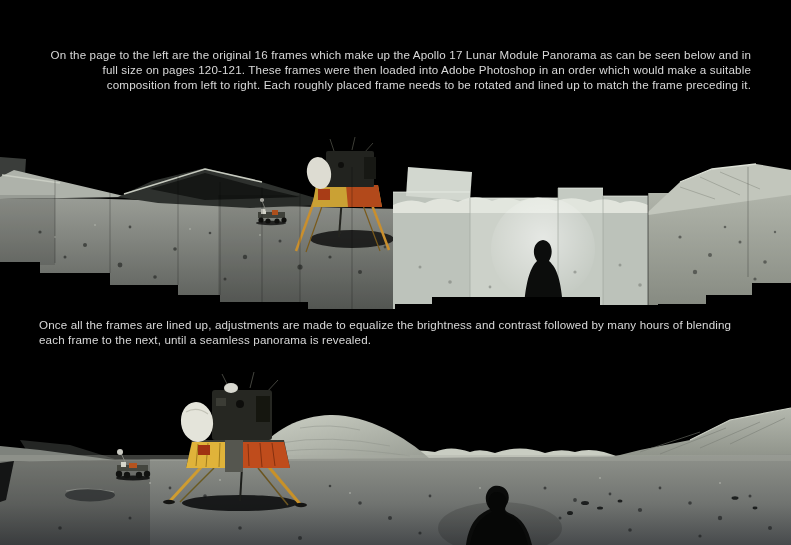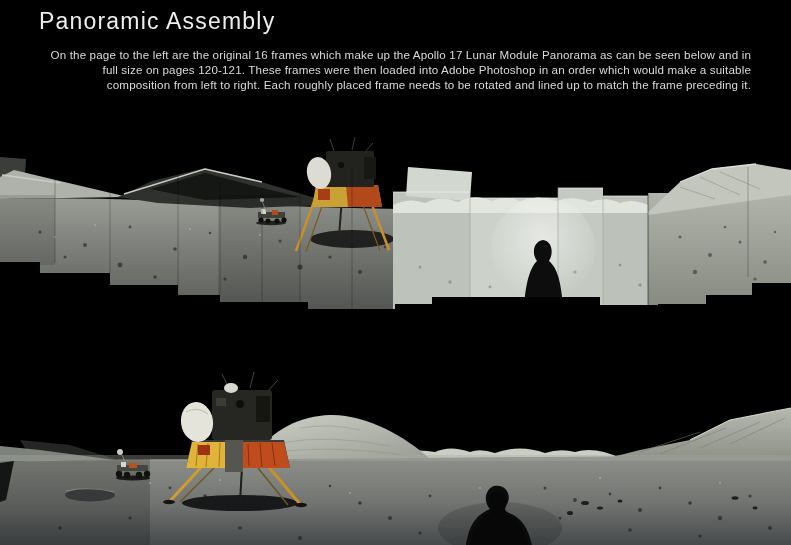--- a/index.html
+++ b/index.html
@@ -14,21 +14,20 @@
   figure{position:absolute;left:0;margin:0;width:791px;display:block;}
   .fig-rough{top:137px;height:175px;}
   .fig-seamless{top:368px;height:177px;}
   svg{display:block;}
 </style>
 </head>
 <body>
 
 <div class="page">
 
-  <h1 class="title">Panoramic Assembly</h1>
 
   <p class="para para1">On the page to the left are the original 16 frames which make up the Apollo 17 Lunar Module Panorama as can be seen below and in full size on pages 120-121.  These frames were then loaded into Adobe Photoshop in an order which would make a suitable composition from left to right.  Each roughly placed frame needs to be rotated and lined up to match the frame preceding it.</p>
 
   <figure class="fig-rough" role="img" aria-label="Rough assembly of 16 overlapping lunar surface frames with uneven stepped edges, Lunar Module, rover and photographer shadow">
     <svg width="791" height="175" viewBox="0 0 791 175">
       <defs>
         <linearGradient id="gGround1" x1="0" y1="0" x2="0" y2="1">
           <stop offset="0" stop-color="#9a9d96"></stop>
             <stop offset="1" stop-color="#585b57"></stop>
         </linearGradient>
@@ -167,20 +166,21 @@
         <line x1="262" y1="50" x2="262" y2="165"></line>
           <line x1="300" y1="20" x2="300" y2="172"></line>
         <line x1="352" y1="30" x2="352" y2="172"></line>
           <line x1="748" y1="30" x2="748" y2="140"></line>
       </g>
 
       <path d="M0,175 L0,125 L40,125 L40,136 L110,136 L110,148 L178,148 L178,158 L220,158 L220,165 L308,165 L308,172 L395,172 L395,167 L432,167 L432,160 L600,160 L600,168 L658,168 L658,167 L706,167 L706,158 L752,158 L752,146 L791,146 L791,175 Z" fill="#000000"></path>
     </svg>
   </figure>
 
+  <p class="para para2">Once all the frames are lined up, adjustments are made to equalize the brightness and contrast followed by many hours of blending each frame to the next, until a seamless panorama is revealed.</p>
 
   <figure class="fig-seamless" role="img" aria-label="Seamless blended Apollo 17 Lunar Module panorama with rover, mountains and photographer shadow">
     <svg width="791" height="177" viewBox="0 0 791 177">
       <defs>
         <linearGradient id="gGround2" x1="0" y1="0" x2="0" y2="1">
           <stop offset="0" stop-color="#8f928b"></stop>
             <stop offset="0.55" stop-color="#707370"></stop>
             <stop offset="1" stop-color="#474a4c"></stop>
         </linearGradient>
         <linearGradient id="gDome" x1="0" y1="0" x2="1" y2="1">

